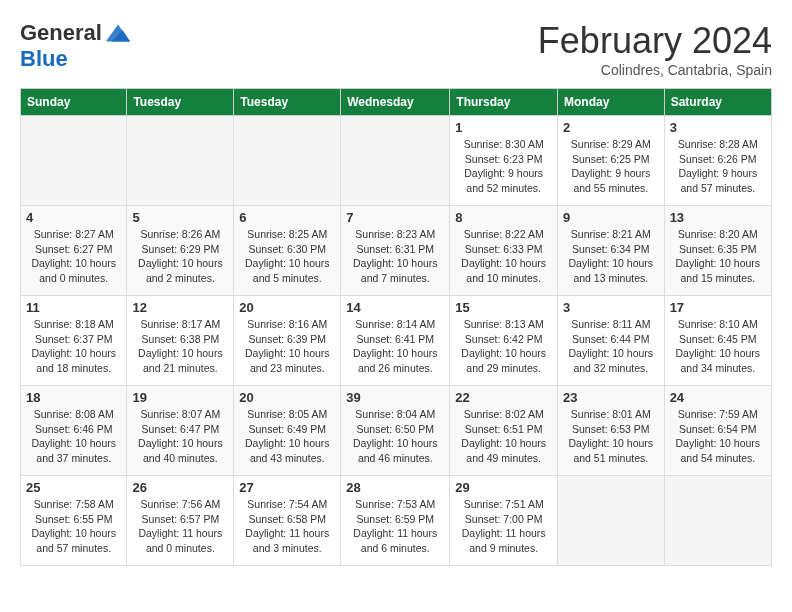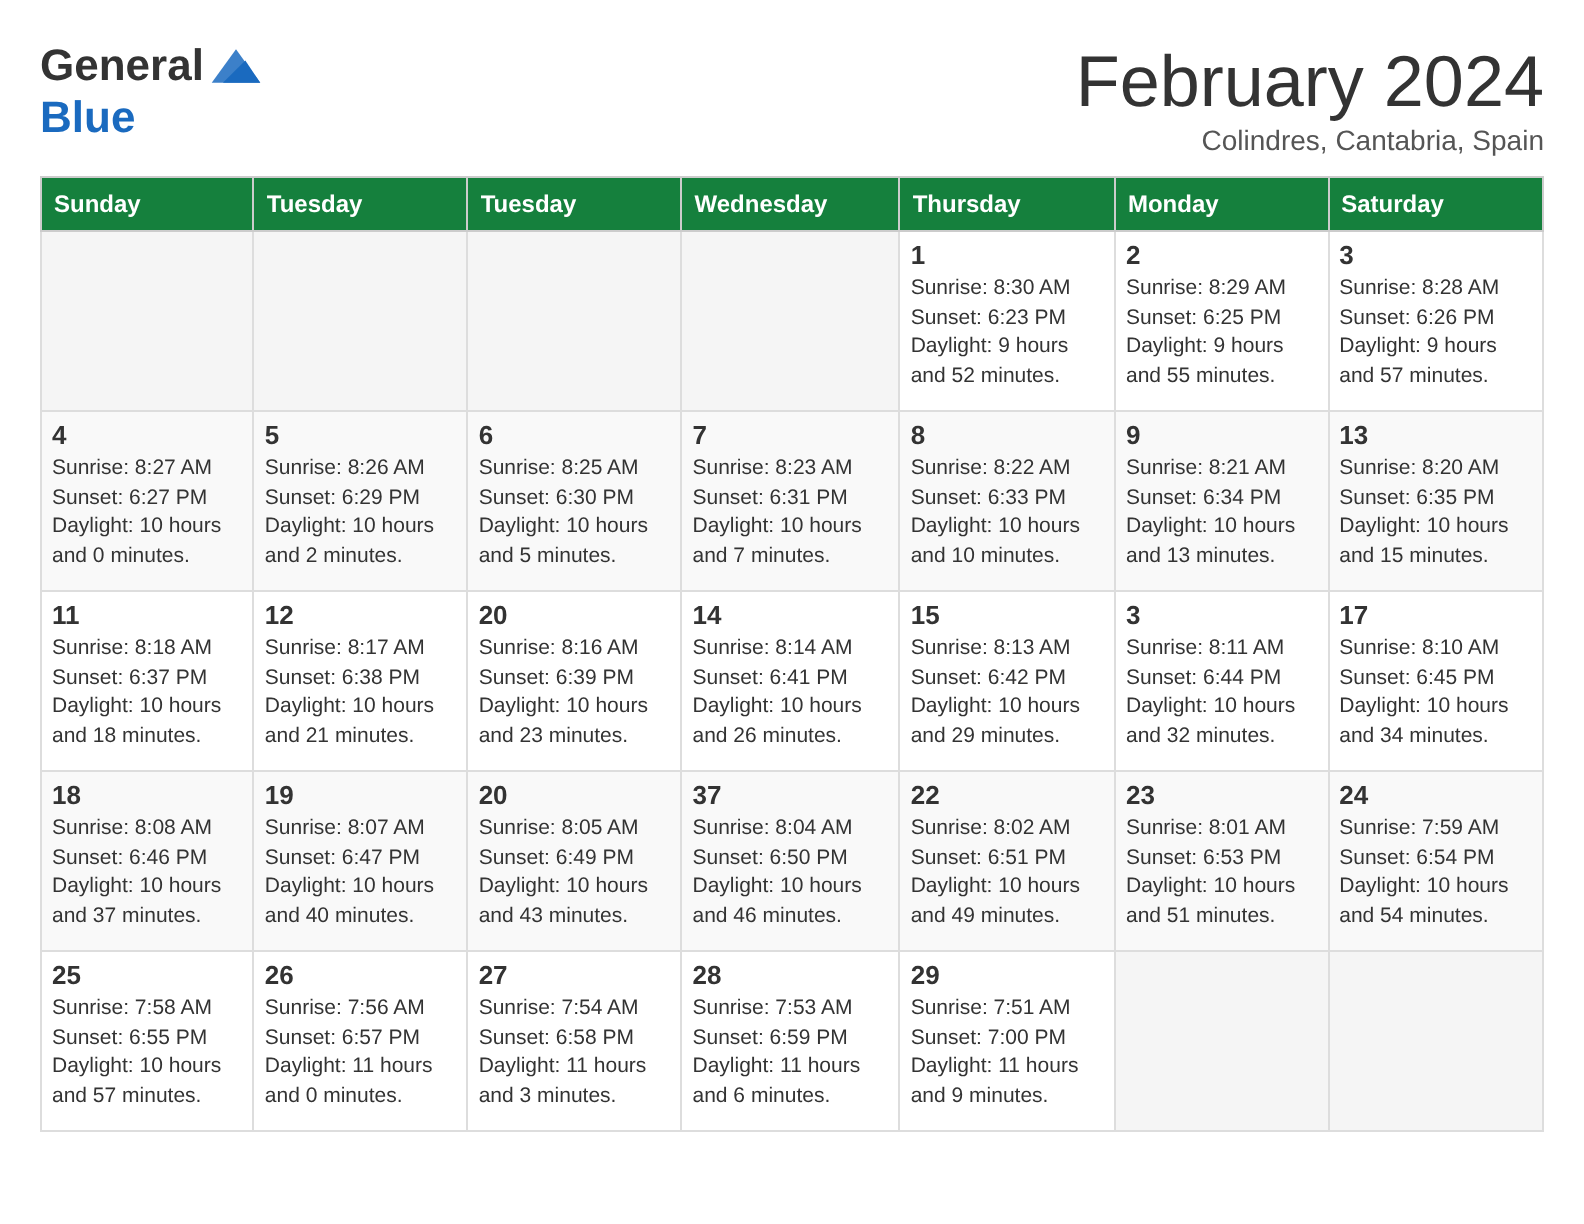--- a/index.html
+++ b/index.html
@@ -77,20 +77,21 @@
     .day-number {
       font-size: 13px;
       font-weight: bold;
       display: block;
       margin-bottom: 2px;
     }
     .day-info {
       font-size: 10.5px;
       color: #333;
       line-height: 1.4;
+      text-align: center;
     }
     td.empty {
       background: #f5f5f5;
     }
   </style>
 </head>
 <body>
 
 <div class="header-area">
   <div class="logo">
@@ -207,21 +208,21 @@
         </td>
         <td>
           <span class="day-number">19</span>
           <div class="day-info">Sunrise: 8:07 AM<br>Sunset: 6:47 PM<br>Daylight: 10 hours and 40 minutes.</div>
         </td>
         <td>
           <span class="day-number">20</span>
           <div class="day-info">Sunrise: 8:05 AM<br>Sunset: 6:49 PM<br>Daylight: 10 hours and 43 minutes.</div>
         </td>
         <td>
-          <span class="day-number">37</span>
+          <span class="day-number">39</span>
           <div class="day-info">Sunrise: 8:04 AM<br>Sunset: 6:50 PM<br>Daylight: 10 hours and 46 minutes.</div>
         </td>
         <td>
           <span class="day-number">22</span>
           <div class="day-info">Sunrise: 8:02 AM<br>Sunset: 6:51 PM<br>Daylight: 10 hours and 49 minutes.</div>
         </td>
         <td>
           <span class="day-number">23</span>
           <div class="day-info">Sunrise: 8:01 AM<br>Sunset: 6:53 PM<br>Daylight: 10 hours and 51 minutes.</div>
         </td>

